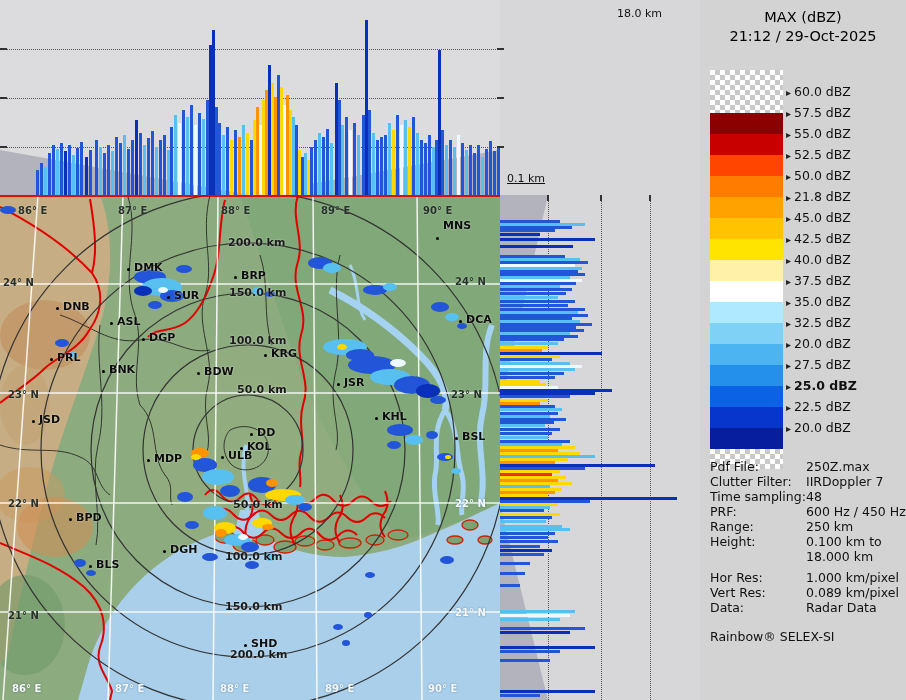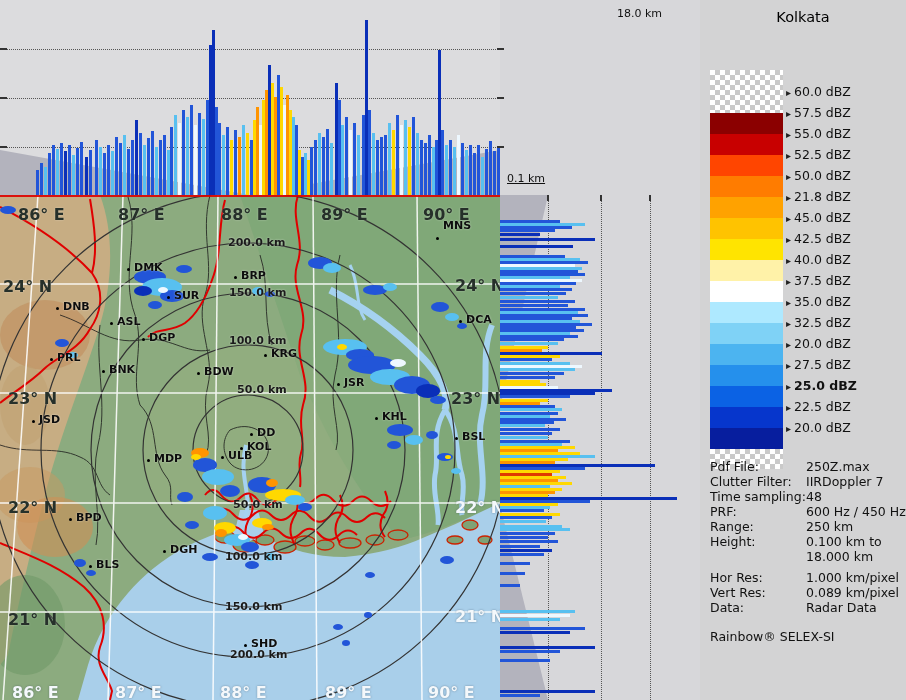--- a/index.html
+++ b/index.html
@@ -23,21 +23,21 @@
   
   #map-svg{position:absolute;left:0;top:0;}
   #map-overlay{position:absolute;left:0;top:0;width:500px;height:505px;}
   #map-topline{position:absolute;left:0;top:0;width:500px;height:2px;background:#dd0000;opacity:.9;}
   .echo{position:absolute;border-radius:50%;}
   .city-dot{position:absolute;width:3px;height:3px;background:#000;border-radius:50%;}
   .city-label{position:absolute;font-size:11px;font-weight:bold;color:#0d0d0d;
               text-shadow:0 0 2px rgba(255,255,255,.55);white-space:nowrap;}
   .ring-label{position:absolute;font-size:11px;font-weight:bold;color:#1a1a1a;
               text-shadow:0 0 2px rgba(255,255,255,.6);white-space:nowrap;}
-  .geo-label{position:absolute;font-size:16px;font-weight:bold;white-space:nowrap;}
+  .geo-label{position:absolute;font-size:10px;font-weight:bold;white-space:nowrap;}
   .geo-dark{color:#26302a;text-shadow:0 0 2px rgba(255,255,255,.4);}
   .geo-light{color:#f4f8fb;text-shadow:0 0 2px rgba(40,60,80,.5);}
   
   #legend-title{position:absolute;left:0;top:8px;width:206px;text-align:center;
                 font-size:14.5px;line-height:19px;color:#000;}
   #legend-bar{position:absolute;left:10px;top:70px;width:73px;}
   .band{width:73px;}
   .checker{background-color:#fff;background-image:
      linear-gradient(45deg,#c9c9c9 25%,transparent 25%,transparent 75%,#c9c9c9 75%),
      linear-gradient(45deg,#c9c9c9 25%,transparent 25%,transparent 75%,#c9c9c9 75%);
@@ -554,21 +554,22 @@
         <div class="rbar" style="top: 451px; width: 95px; background: rgb(10, 47, 184);"></div>
         <div class="rbar" style="top: 455px; width: 60px; background: rgb(34, 85, 216);"></div>
         <div class="rbar" style="top: 464px; width: 50px; background: rgb(34, 85, 216);"></div>
         <div class="rbar" style="top: 495px; width: 95px; background: rgb(10, 47, 184);"></div>
         <div class="rbar" style="top: 499px; width: 40px; background: rgb(34, 85, 216);"></div>
       </div>
   </div>
 
   <div id="legend-panel">
     <div id="legend-title">
-      <div>Kolkata</div>
+      <div>MAX (dBZ)</div>
+      <div>21:12 / 29-Oct-2025</div>
     </div>
     <div id="legend-bar">
         <div class="band checker" style="height: 43px;"></div>
         <div class="band" style="height: 21px; background: rgb(139, 0, 0);"></div>
         <div class="band" style="height: 21px; background: rgb(200, 0, 0);"></div>
         <div class="band" style="height: 21px; background: rgb(255, 69, 0);"></div>
         <div class="band" style="height: 21px; background: rgb(255, 124, 0);"></div>
         <div class="band" style="height: 21px; background: rgb(255, 162, 0);"></div>
         <div class="band" style="height: 21px; background: rgb(255, 195, 0);"></div>
         <div class="band" style="height: 21px; background: rgb(255, 228, 0);"></div>

